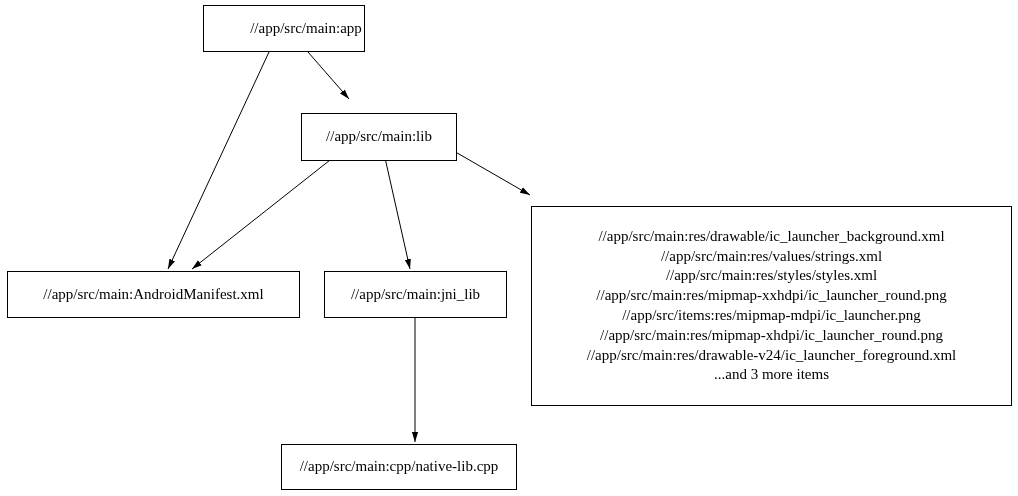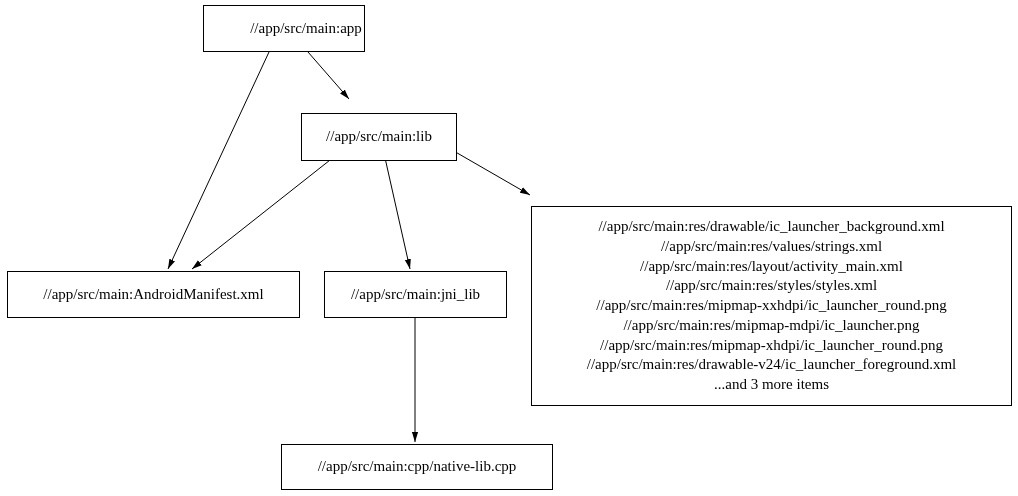--- a/index.html
+++ b/index.html
@@ -67,24 +67,23 @@
     </div>
     <div class="node" style="left: 7px; top: 271px; width: 293px; height: 47px; background: rgb(255, 255, 255); border-color: rgb(0, 0, 0); text-align: right;">
       <div class="label-line">//app/src/main:AndroidManifest.xml</div>
     </div>
     <div class="node" style="left: 324px; top: 271px; width: 183px; height: 47px; background: rgb(255, 255, 255); border-color: rgb(0, 0, 0); text-align: center;">
       <div class="label-line">//app/src/main:jni_lib</div>
     </div>
     <div class="node" style="left: 531px; top: 197px; width: 481px; height: 200px; background: rgb(255, 255, 255); border-color: rgb(0, 0, 0); margin-top: 9px;">
       <div class="label-line">//app/src/main:res/drawable/ic_launcher_background.xml</div>
       <div class="label-line">//app/src/main:res/values/strings.xml</div>
-      <div class="label-line">//app/src/main:res/layout/activity_main.xml</div>
       <div class="label-line">//app/src/main:res/styles/styles.xml</div>
       <div class="label-line">//app/src/main:res/mipmap-xxhdpi/ic_launcher_round.png</div>
-      <div class="label-line">//app/src/main:res/mipmap-mdpi/ic_launcher.png</div>
+      <div class="label-line">//app/src/items:res/mipmap-mdpi/ic_launcher.png</div>
       <div class="label-line">//app/src/main:res/mipmap-xhdpi/ic_launcher_round.png</div>
       <div class="label-line">//app/src/main:res/drawable-v24/ic_launcher_foreground.xml</div>
       <div class="label-line">...and 3 more items</div>
     </div>
-    <div class="node" style="left: 281px; top: 444px; width: 272px; height: 46px; background: rgb(255, 255, 255); border-color: rgb(0, 0, 0);">
+    <div class="node" style="left: 281px; top: 444px; width: 236px; height: 46px; background: rgb(255, 255, 255); border-color: rgb(0, 0, 0);">
       <div class="label-line">//app/src/main:cpp/native-lib.cpp</div>
     </div>
   </div>
 
 </body></html>

